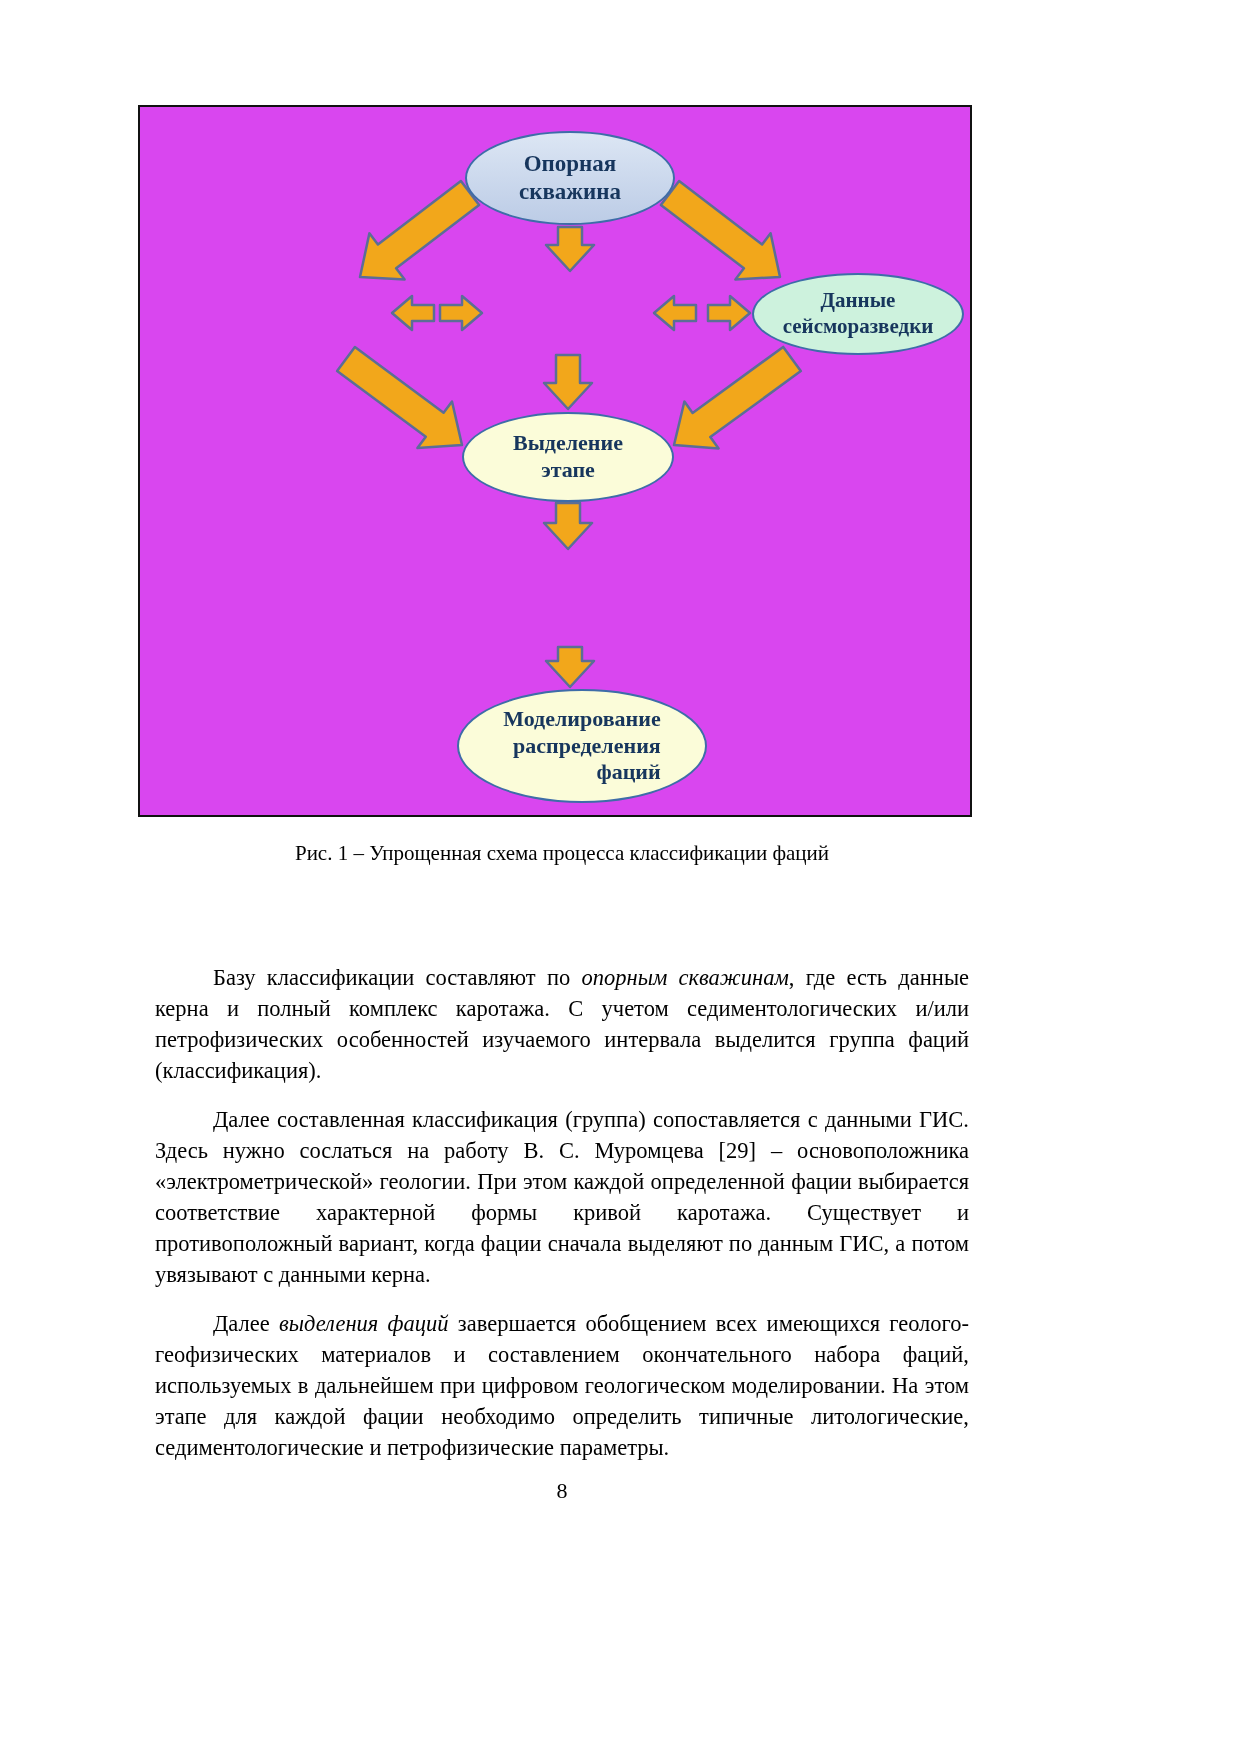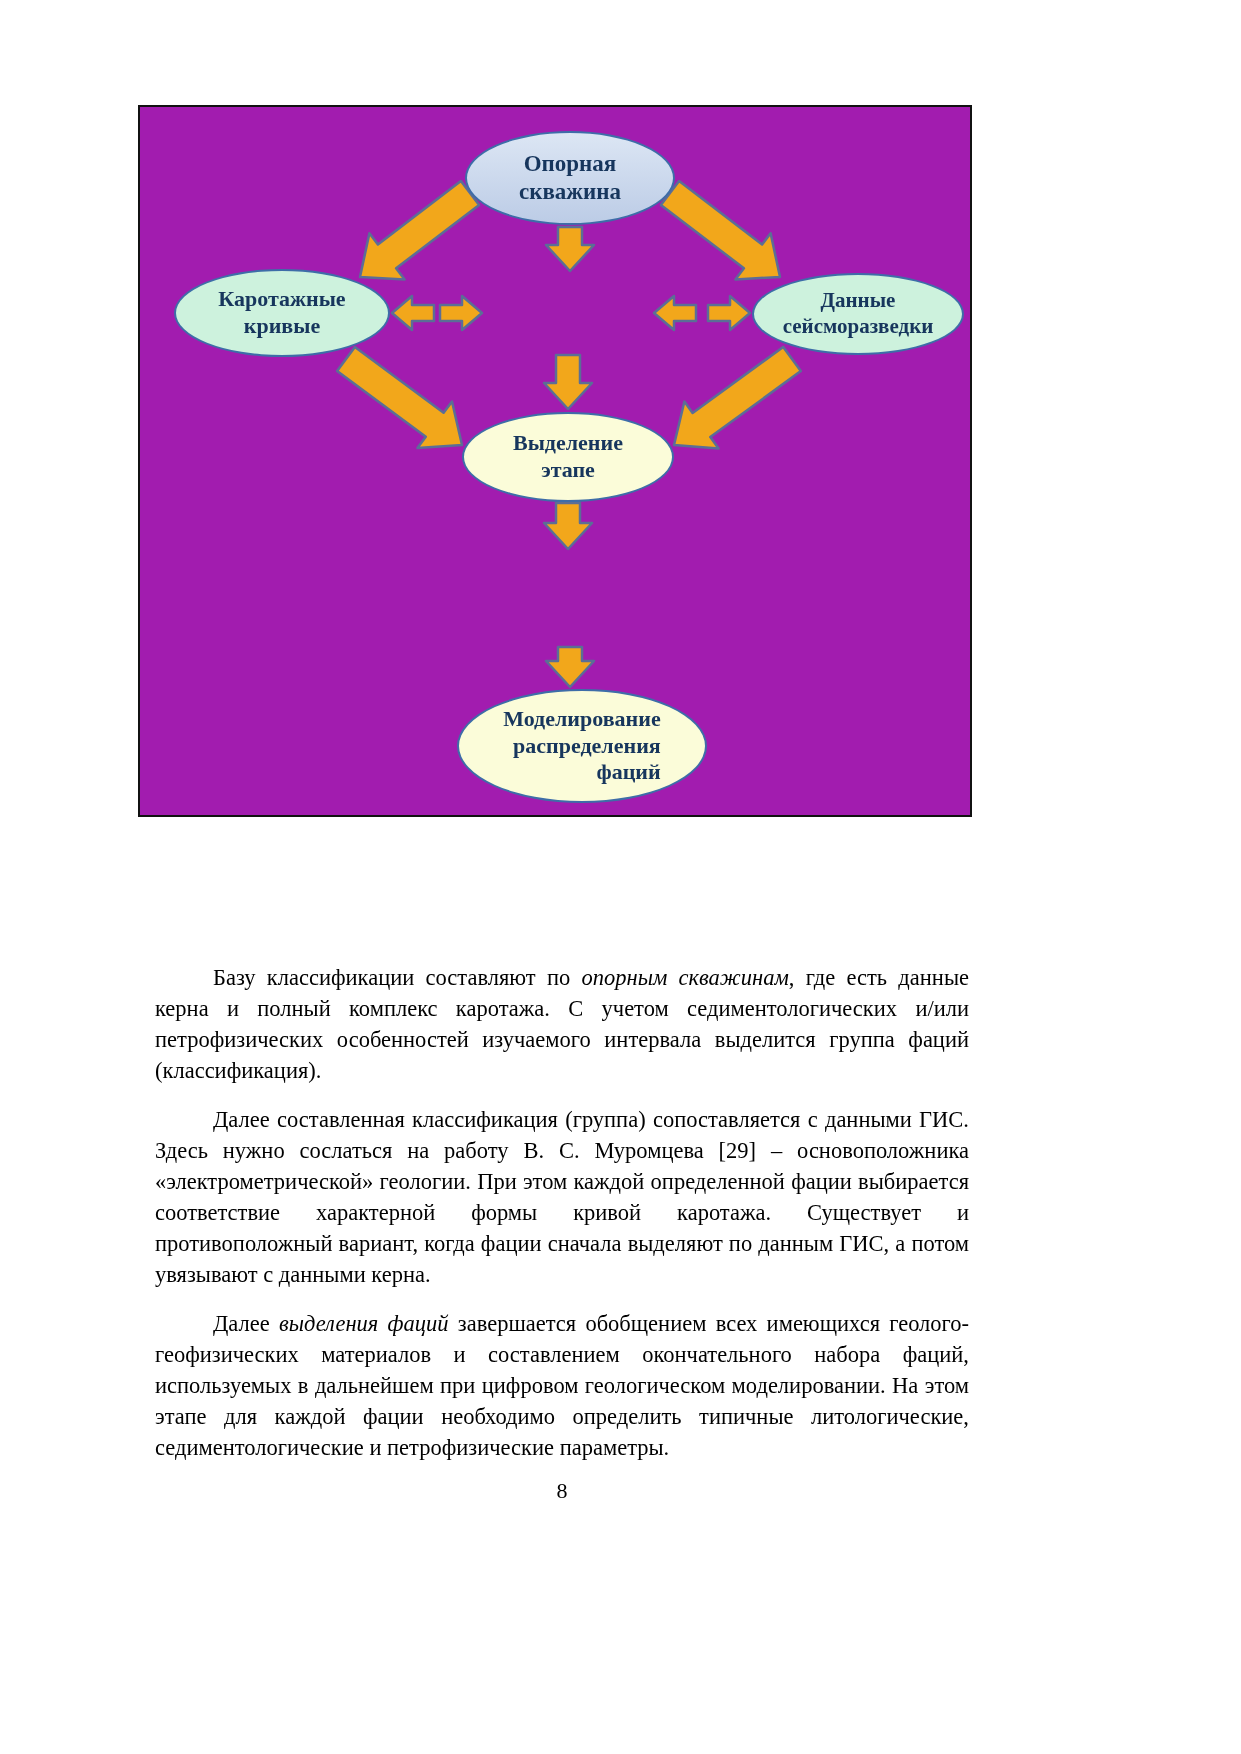--- a/index.html
+++ b/index.html
@@ -5,21 +5,21 @@
   html, body { margin:0; padding:0; background:#ffffff; }
   .page {
     position:relative; width:1241px; height:1754px; background:#ffffff;
     font-family:"Liberation Serif", serif; color:var(--text, #000);
     overflow:hidden;
   }
 
   
   .figure-box {
     position:absolute; left:138px; top:105px; width:830px; height:708px;
-    border:2px solid var(--figure-border, #111); background:#a21caf;
+    border:2px solid var(--figure-border, #111); background:#d946ef;
   }
   .arrow-layer { position:absolute; left:0; top:0; width:100%; height:100%; }
   .arrow {
     fill:var(--arrow-fill, #F2A71B);
     stroke:var(--arrow-stroke, #5B6E96);
     stroke-width:2.5;
     stroke-linejoin:round;
   }
   .node {
     position:absolute; border:2.5px solid var(--node-stroke, #3E6DA8);
@@ -79,32 +79,31 @@
       <polygon class="arrow" points="416.0,248.0 416.0,276.0 404.0,276.0 428.0,302.0 452.0,276.0 440.0,276.0 440.0,248.0"></polygon>
       <polygon class="arrow" points="197.1,264.0 285.8,329.8 277.4,341.0 322.0,338.0 312.0,294.5 303.6,305.7 214.9,240.0"></polygon>
       <polygon class="arrow" points="643.2,239.9 552.6,305.9 544.4,294.5 534.0,338.0 578.6,341.4 570.3,330.1 660.8,264.1"></polygon>
 
       <polygon class="arrow" points="416.0,396.0 416.0,416.0 404.0,416.0 428.0,442.0 452.0,416.0 440.0,416.0 440.0,396.0"></polygon>
       <polygon class="arrow" points="418.0,540.0 418.0,554.0 406.0,554.0 430.0,580.0 454.0,554.0 442.0,554.0 442.0,540.0"></polygon>
     </svg>
 
     <div class="node node-opornaya">Опорная
 скважина</div>
-    <div class="node node-karotazhnye">Каротажные
-кривые</div>
     <div class="node node-seismic">Данные
 сейсморазведки</div>
     <div class="node node-vydelenie">Выделение
 этапе</div>
     <div class="node node-modelirovanie">Моделирование
 распределения
 фаций</div>
   </div>
 
   <div class="caption">
+    <div>Рис. 1 – Упрощенная схема процесса классификации фаций</div>
   </div>
 
   <div class="body-text">
     <p><span>Базу классификации составляют по </span><span class="i">опорным скважинам</span><span>, где есть данные керна и полный комплекс каротажа. С учетом седиментологических и/или петрофизических особенностей изучаемого интервала выделится группа фаций (классификация).</span></p>
     <p><span>Далее составленная классификация (группа) сопоставляется с данными ГИС. Здесь нужно сослаться на работу В. С. Муромцева [29] – основоположника «электрометрической» геологии. При этом каждой определенной фации выбирается соответствие характерной формы кривой каротажа. Существует и противоположный вариант, когда фации сначала выделяют по данным ГИС, а потом увязывают с данными керна.</span></p>
     <p><span>Далее </span><span class="i">выделения фаций</span><span> завершается обобщением всех имеющихся геолого-геофизических материалов и составлением окончательного набора фаций, используемых в дальнейшем при цифровом геологическом моделировании. На этом этапе для каждой фации необходимо определить типичные литологические, седиментологические и петрофизические параметры.</span></p>
   </div>
 
   <div class="page-number">8</div>
 

